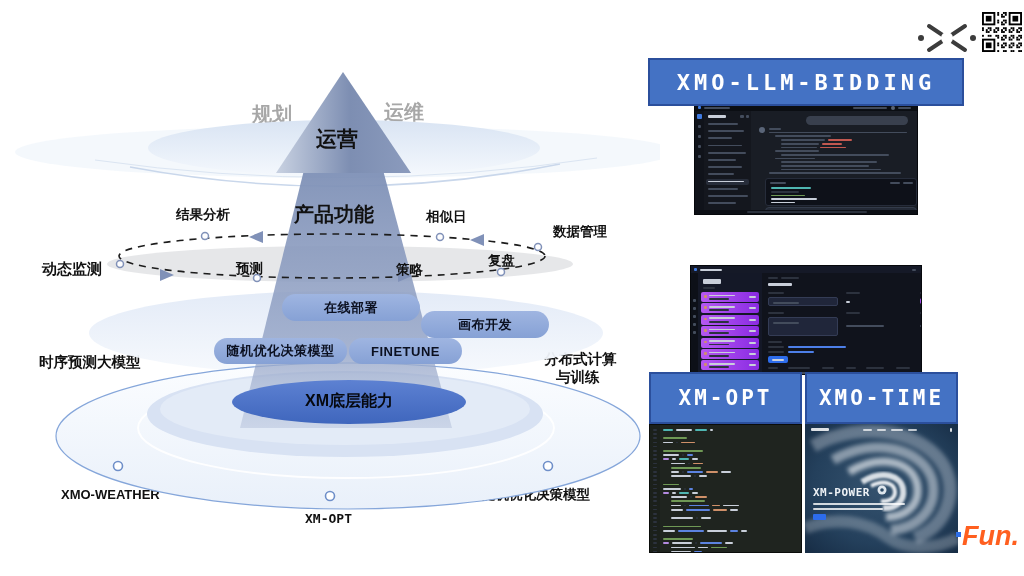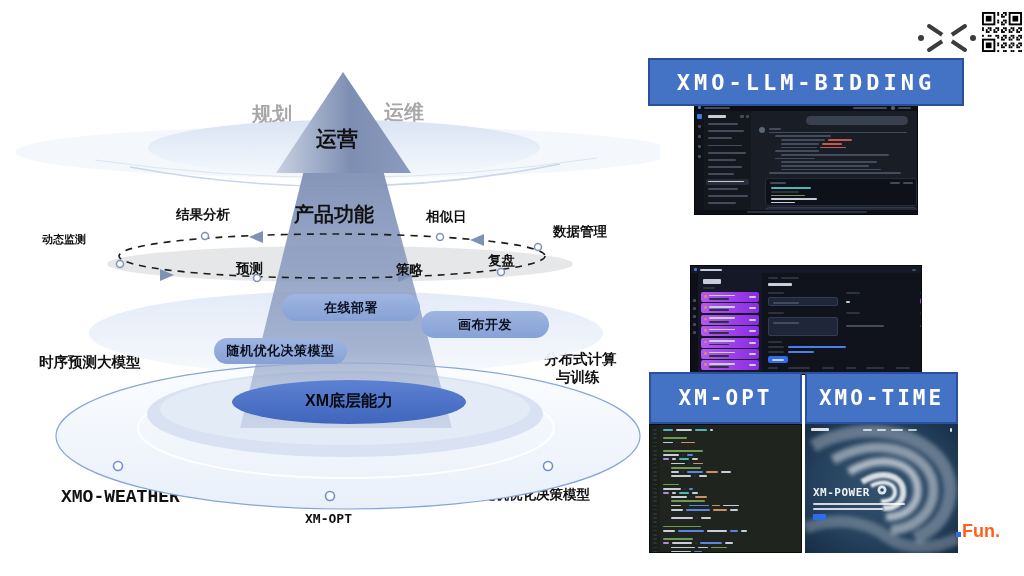--- a/index.html
+++ b/index.html
@@ -61,22 +61,22 @@
 
   
   #shot-opt{left:649px;top:424px;width:153px;height:129px;background:#1f241f;border:1px solid #0a0c0a;}
   .gutter{position:absolute;left:0;top:0;bottom:0;width:10px;background:#1b201b;}
 
   
   #shot-time{left:805px;top:424px;width:153px;height:129px;background:#1b3350;}
   .hero-title{position:absolute;left:8px;top:62px;color:#eef2f6;font-weight:bold;font-size:11px;
     letter-spacing:.5px;font-family:"DejaVu Sans Mono", monospace;}
 
-  .brand{position:absolute;left:962px;top:521px;color:#ff5f1f;font-weight:bold;
-    font-size:18px;letter-spacing:0;z-index:8;font-family:"Liberation Sans", sans-serif;}
+  .brand{position:absolute;left:962px;top:521px;color:#ff5f1f;font-weight:bold;font-style:italic;
+    font-size:27px;letter-spacing:0;z-index:8;font-family:"Liberation Sans", sans-serif;}
   .brand-dot{position:absolute;left:956px;top:532px;width:5px;height:5px;background:#2e6fe8;z-index:8;}
 </style>
 </head>
 <body>
 
 <div class="stage">
 
   <svg class="abs" style="left:0;top:0;z-index:1" width="660" height="576" viewBox="0 0 660 576">
     <defs>
       <linearGradient id="gTop" x1="0" y1="0" x2="0" y2="1">
@@ -150,36 +150,37 @@
   </svg>
 
   <div class="dlabel gray" style="left:252px;top:101px;font-size:20px">规划</div>
   <div class="dlabel gray" style="left:384px;top:99px;font-size:20px">运维</div>
   <div class="dlabel" style="left:316px;top:125px;font-size:21px;z-index:2">运营</div>
   <div class="dlabel" style="left:294px;top:201px;font-size:20px;z-index:2">产品功能</div>
 
   <div class="dlabel" style="left:176px;top:206px;font-size:13.5px;z-index:2">结果分析</div>
   <div class="dlabel" style="left:426px;top:208px;font-size:13.5px;z-index:2">相似日</div>
   <div class="dlabel" style="left:553px;top:223px;font-size:13.5px;z-index:2">数据管理</div>
-  <div class="dlabel" style="left:42px;top:232px;font-size:11px;z-index:2">动态监测</div>
+  <div class="dlabel" style="left:42px;top:260px;font-size:15px;z-index:2">动态监测</div>
   <div class="dlabel" style="left:236px;top:260px;font-size:13.5px;z-index:2">预测</div>
   <div class="dlabel" style="left:396px;top:261px;font-size:13.5px;z-index:2">策略</div>
   <div class="dlabel" style="left:488px;top:252px;font-size:13.5px;z-index:2">复盘</div>
 
   <div class="pill" style="left:282px;top:294px;width:138px;height:27px;z-index:2">在线部署</div>
   <div class="pill" style="left:421px;top:311px;width:128px;height:27px;z-index:2">画布开发</div>
   <div class="pill" style="left:214px;top:338px;width:133px;height:26px;z-index:2">随机优化决策模型</div>
+  <div class="pill" style="left:349px;top:338px;width:113px;height:26px;z-index:2">FINETUNE</div>
 
   <div class="coreLabel" style="left:232px;top:391px;width:234px;z-index:2">XM底层能力</div>
 
   <div class="dlabel" style="left:39px;top:353px;font-size:14.5px">时序预测大模型</div>
   <div class="dlabel" style="left:544px;top:350px;font-size:14.5px">分布式计算</div>
   <div class="dlabel" style="left:556px;top:368px;font-size:14.5px">与训练</div>
 
-  <div class="dlabel" style="left:61px;top:487px;font-size:18px;font-family:Liberation Mono, monospace">XMO-WEATHER</div>
+  <div class="dlabel" style="left:61px;top:487px;font-size:13px;font-family:Liberation Sans, sans-serif">XMO-WEATHER</div>
   <div class="dlabel" style="left:305px;top:511px;font-size:13px;font-family:'DejaVu Sans Mono',monospace">XM-OPT</div>
   <div class="dlabel" style="left:482px;top:486px;font-size:13.5px">随机优化决策模型</div>
 
   <svg class="abs" style="left:916px;top:20px" width="62" height="36" viewBox="0 0 62 36">
     <g stroke="#3c3c3c" stroke-width="4" stroke-linecap="round">
       <line x1="13" y1="6" x2="49" y2="30"></line>
       <line x1="49" y1="6" x2="13" y2="30"></line>
     </g>
     <circle cx="31" cy="18" r="6" fill="#ffffff"></circle>
     <circle cx="5" cy="18" r="3" fill="#3c3c3c"></circle>

